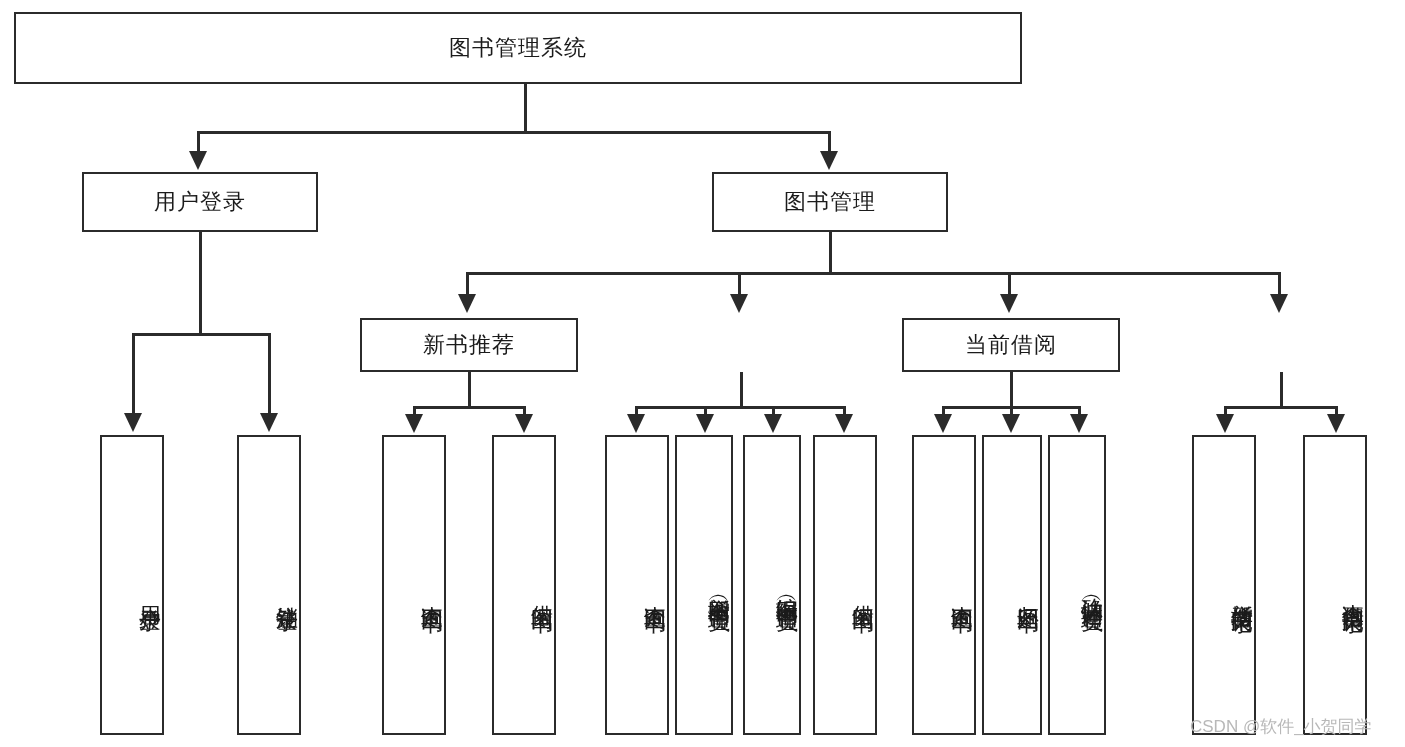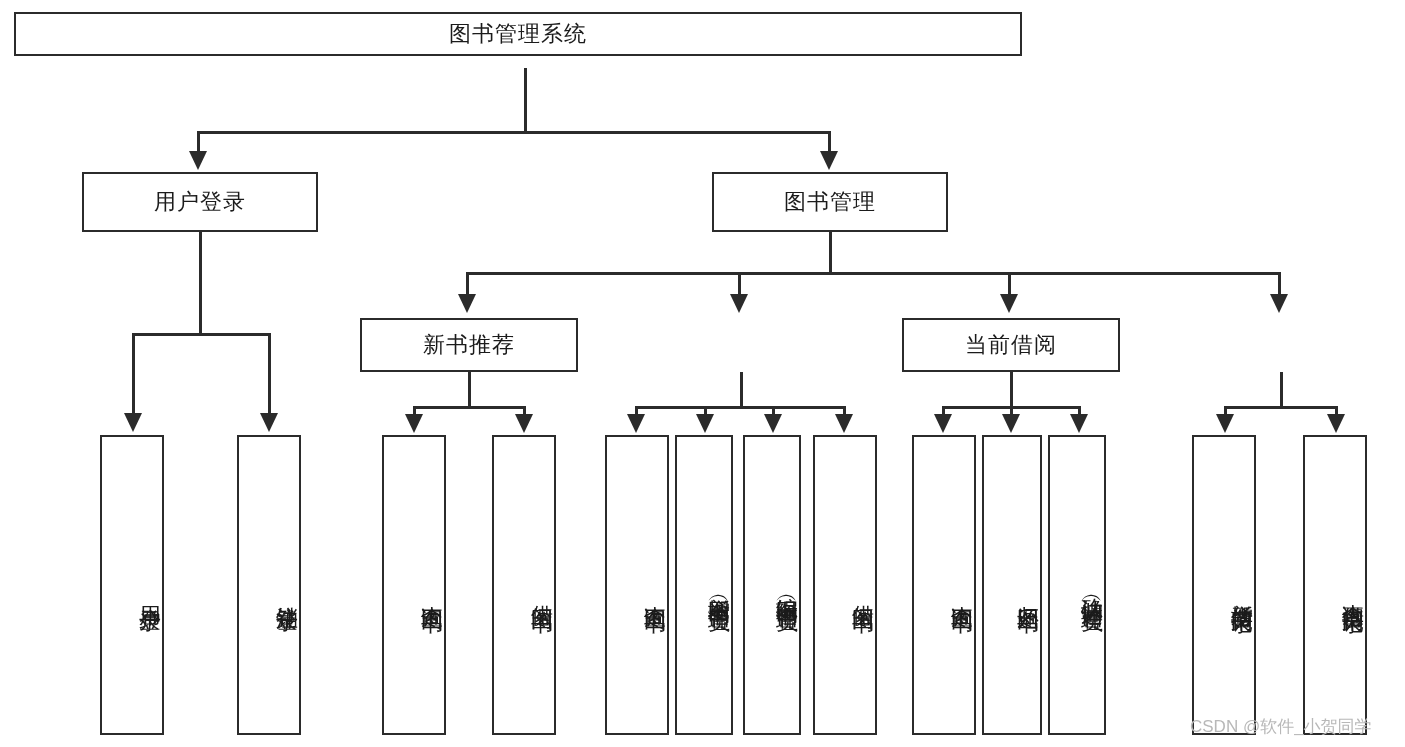--- a/index.html
+++ b/index.html
@@ -80,21 +80,21 @@
     font-size: 17px;
     white-space: nowrap;
     z-index: 5;
   }
 </style>
 </head>
 <body>
 
 <div id="canvas">
 
-  <div class="node horiz" style="left:14px; top:12px; width:1008px; height:44px;">
+  <div class="node horiz" style="left:14px; top:12px; width:1008px; height:72px;">
     <span>图书管理系统</span>
   </div>
 
   <div class="vline" style="left:524px; top:68px; height:63px;"></div>
 
   <div class="hline" style="left:197px; top:131px; width:632px;"></div>
 
   <div class="vline" style="left:197px; top:131px; height:22px;"></div>
   <div class="arrow" style="left:189px; top:151px;"></div>
 

